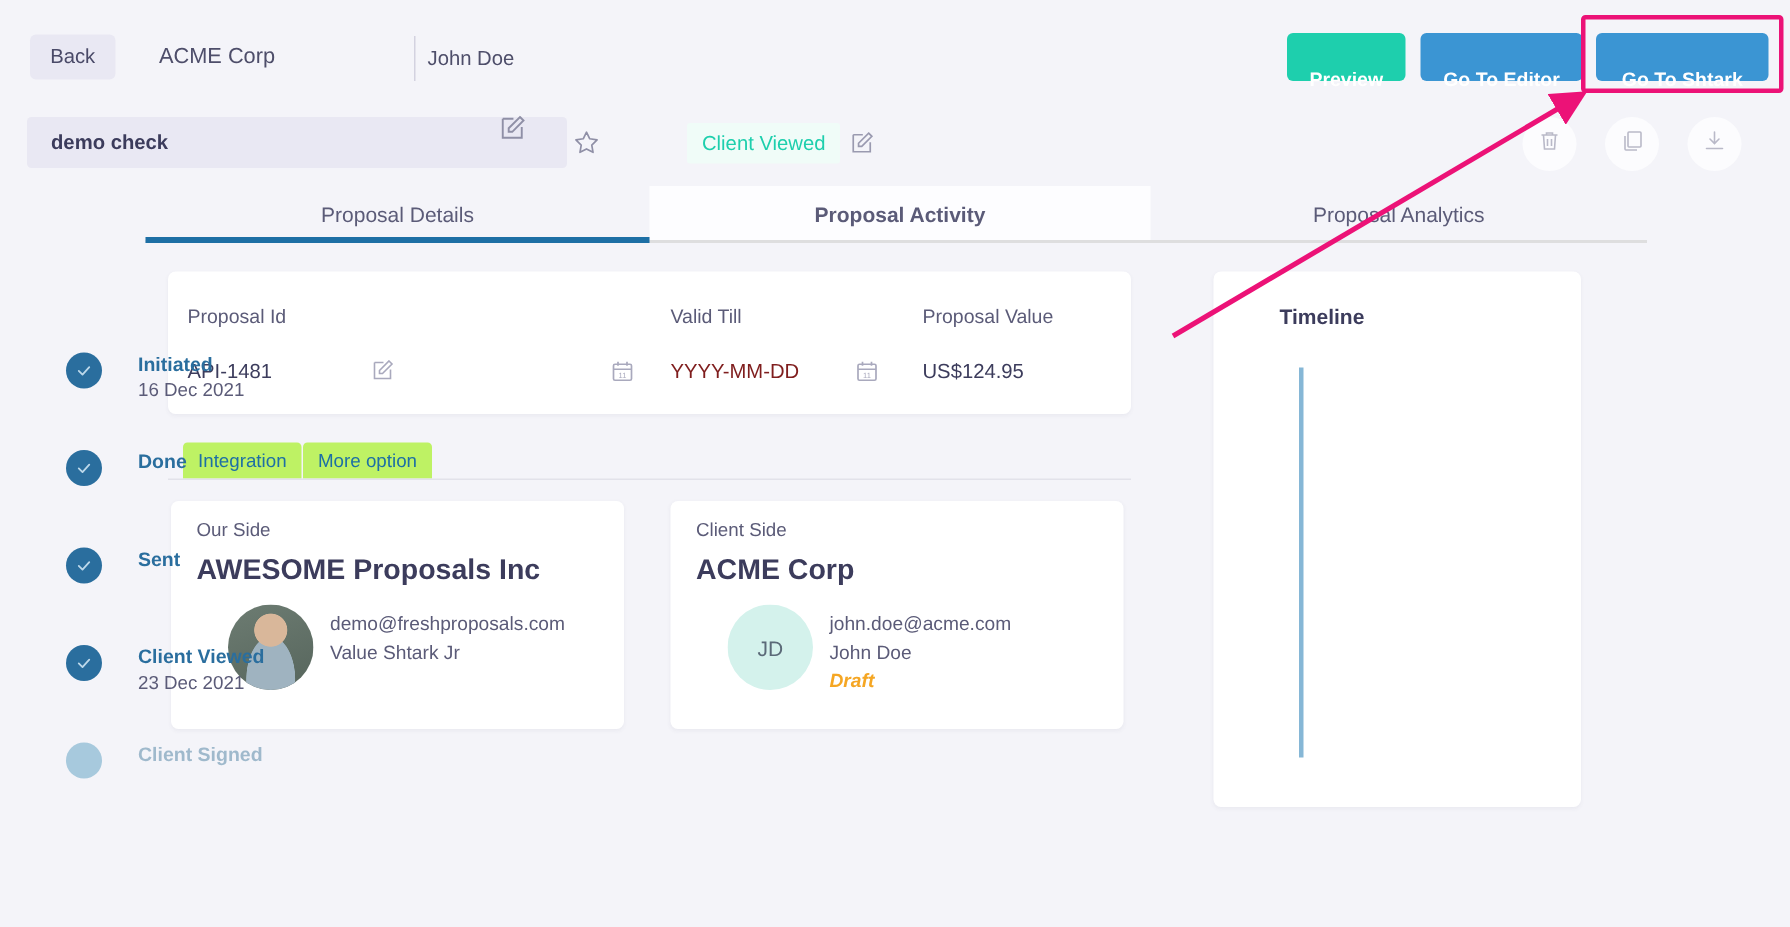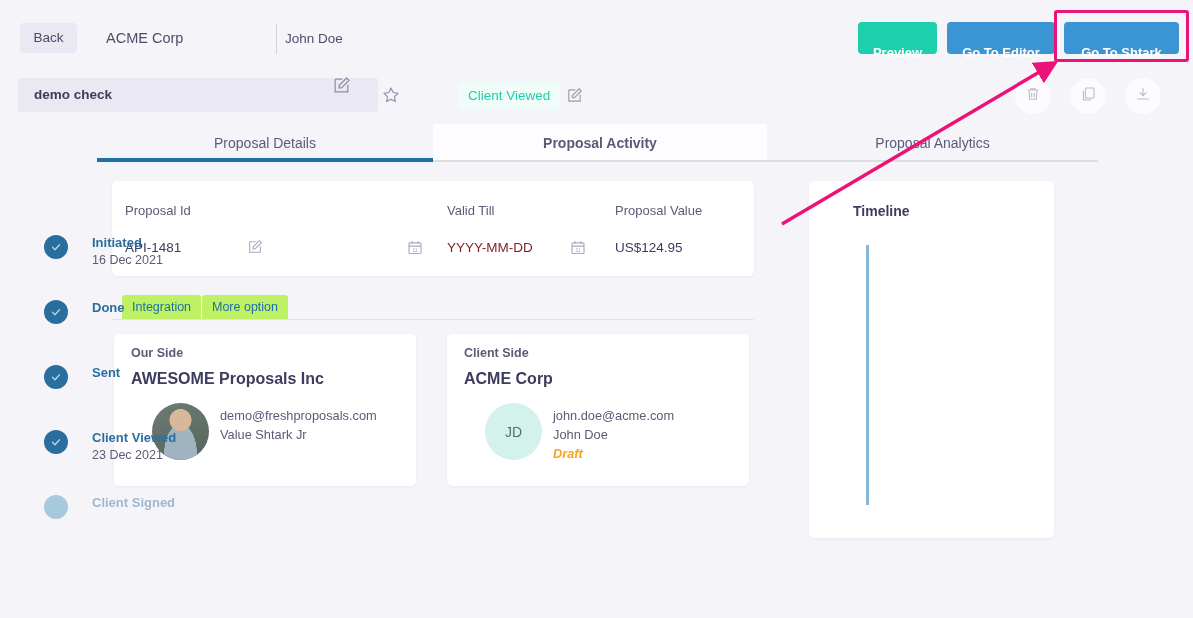--- a/index.html
+++ b/index.html
@@ -134,22 +134,22 @@
     padding: 0 10px; cursor: pointer;
   }
   .st0 { left: 10px; }
   .st1 { left: 90px; }
   .subtab-line { position: absolute; left: 112px; top: 319px; width: 642px; height: 1px; background: #e2e2ea; }
 
   
   .side-card { position: absolute; top: 334px; width: 302px; height: 152px; }
   .side-left  { left: 114px; }
   .side-right { left: 447px; }
-  .sc-kicker { position: absolute; left: 17px; top: 12px; font-size: 12.5px; color: #5b5b78; font-weight: bold; }
-  .sc-name   { position: absolute; left: 17px; top: 36px; font-size: 16px; font-weight: bold; color: #3c3c5c; }
+  .sc-kicker { position: absolute; left: 17px; top: 12px; font-size: 12.5px; color: #5b5b78; }
+  .sc-name   { position: absolute; left: 17px; top: 36px; font-size: 19px; font-weight: bold; color: #3c3c5c; }
   .sc-avatar {
     position: absolute; left: 38px; top: 69px;
     width: 57px; height: 57px; border-radius: 50%;
     overflow: hidden;
   }
   .sc-avatar-photo {
     width: 100%; height: 100%;
     background:
       radial-gradient(circle at 50% 30%, #d9b79a 0%, #d9b79a 22%, transparent 23%),
       radial-gradient(ellipse at 50% 88%, #9fb3c0 0%, #9fb3c0 40%, transparent 41%),

